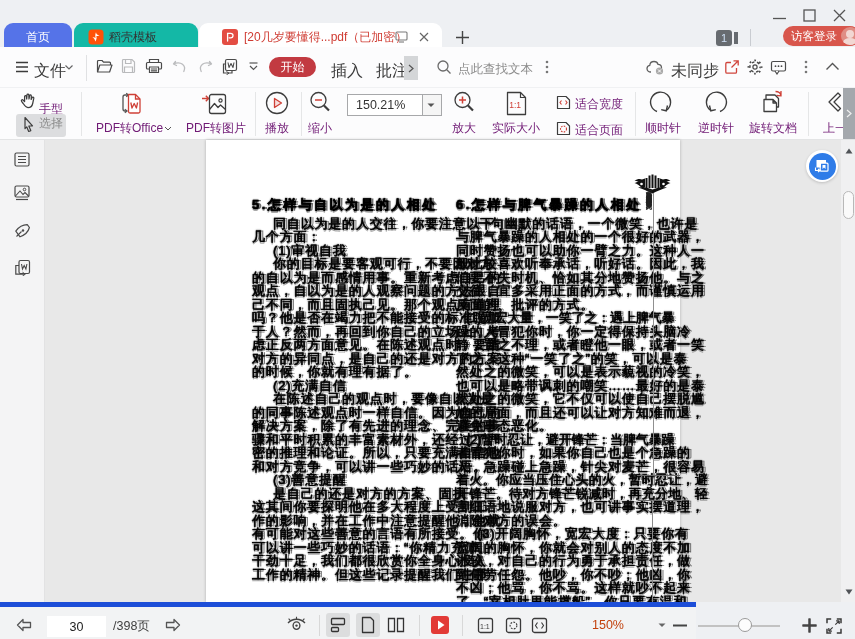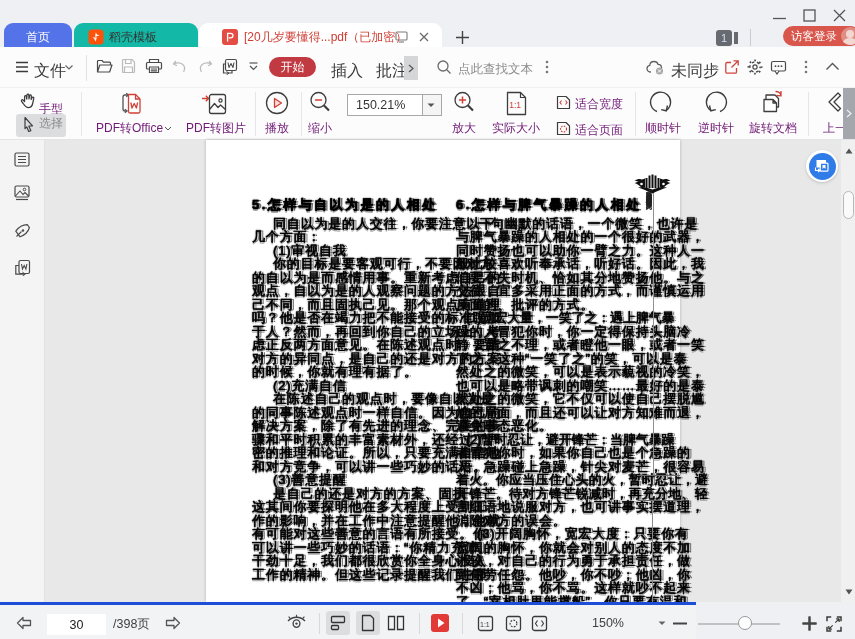--- a/index.html
+++ b/index.html
@@ -23,21 +23,21 @@
 #ribbon{position:absolute;left:0;top:88px;width:855px;height:52px;background:#fcfcfd;border-bottom:1px solid #e3e4e5;}
 .rlabel{font-size:12px;color:#701a75;text-align:center;}
 .rlabel-g{font-size:12px;color:#8a8a8a;}
 
 #content{position:absolute;left:0;top:140px;width:855px;height:462px;background:#e8e8e8;}
 #sidebar{position:absolute;left:0;top:0;width:45px;height:462px;background:#f4f4f5;border-right:1px solid #e2e2e3;}
 #scrollbar{position:absolute;left:841px;top:0;width:14px;height:462px;background:#f0f0f1;}
 #page{position:absolute;left:206px;top:0;width:474px;height:462px;background:#fff;
   box-shadow:0 0 3px rgba(0,0,0,0.25);}
 
-#statusbar{position:absolute;left:0;top:602px;width:696px;height:37px;background:#f2f3f4;border-top:3px solid #1d4ed8;}
+#statusbar{position:absolute;left:0;top:602px;width:696px;height:37px;background:#f2f3f4;border-top:5px solid #1d4ed8;}
 
 #docink{position:absolute;left:206px;top:12px;width:546px;height:462px;overflow:hidden;}
 .col{position:absolute;font-size:13px;letter-spacing:0.82px;line-height:13.5px;
   color:#000;-webkit-text-stroke:0.45px #000;white-space:nowrap;
   text-shadow:0 0 1.5px #222,0 0 1.5px #222,2.5px 0 0 rgba(0,0,0,0.55),0 2.2px 0 rgba(0,0,0,0.3);}
 .col div{height:13.5px;}
 .in{padding-left:21px;}
 .in2{padding-left:10px;letter-spacing:-0.14px;}
 .s2{letter-spacing:0.27px;}
 .t{font-weight:bold;letter-spacing:2.45px;}
@@ -441,21 +441,21 @@
         <text x="3" y="11.5" font-size="7" fill="#3a3a3a" font-family="Liberation Sans">1:1</text>
       </svg>
     <svg class="ic" style="left:505px;top:10px" width="17" height="17" viewBox="0 0 17 17">
         <rect x="1.5" y="1.5" width="14" height="14" rx="2" fill="none" stroke="#3a3a3a" stroke-width="1.3"></rect>
         <circle cx="8.5" cy="8.5" r="3.4" fill="none" stroke="#3a3a3a" stroke-width="1.1" stroke-dasharray="1.8 1.3"></circle>
       </svg>
     <svg class="ic" style="left:531px;top:10px" width="17" height="17" viewBox="0 0 17 17">
         <rect x="1.5" y="1.5" width="14" height="14" rx="2" fill="none" stroke="#3a3a3a" stroke-width="1.3"></rect>
         <path d="M6.5 5.5 L4.5 8.5 L6.5 11.5 M10.5 5.5 L12.5 8.5 L10.5 11.5" fill="none" stroke="#3a3a3a" stroke-width="1.1"></path>
       </svg>
-    <div class="abs" style="left:592px;top:11px;font-size:12.5px;color:#404040;">150%</div>
+    <div class="abs" style="left:592px;top:11px;font-size:12.5px;color:#c2410c;">150%</div>
     <svg class="ic" style="left:658px;top:16px" width="8" height="5" viewBox="0 0 8 5">
         <path d="M0.5 0.5 L4 4 L7.5 0.5" fill="#666"></path>
       </svg>
     <path><svg class="ic" style="left:673px;top:17px" width="14" height="3" viewBox="0 0 14 3">
           <path d="M0 1.5 H14" stroke="#444" stroke-width="2"></path>
         </svg>
     <div class="abs" style="left:698px;top:18px;width:82px;height:1.5px;background:#c2c2c2;"></div>
     <div class="abs" style="left:738px;top:11px;width:14px;height:14px;border-radius:50%;background:#fdfdfd;border:1px solid #9a9a9a;"></div>
     <svg class="ic" style="left:802px;top:11px" width="15" height="15" viewBox="0 0 15 15">
           <path d="M0.5 7.5 H14.5 M7.5 0.5 V14.5" stroke="#444" stroke-width="2"></path>

